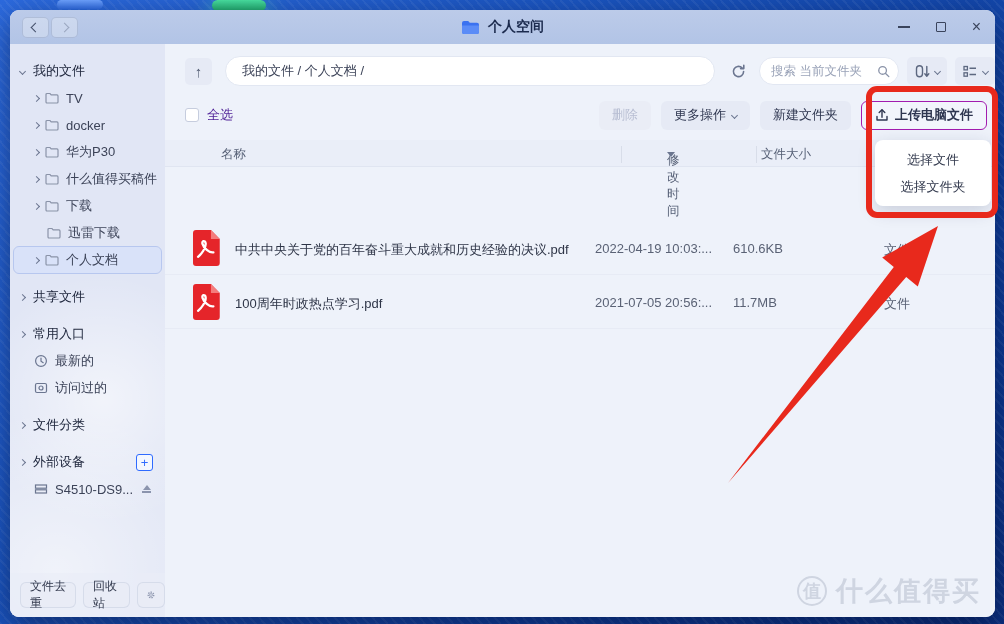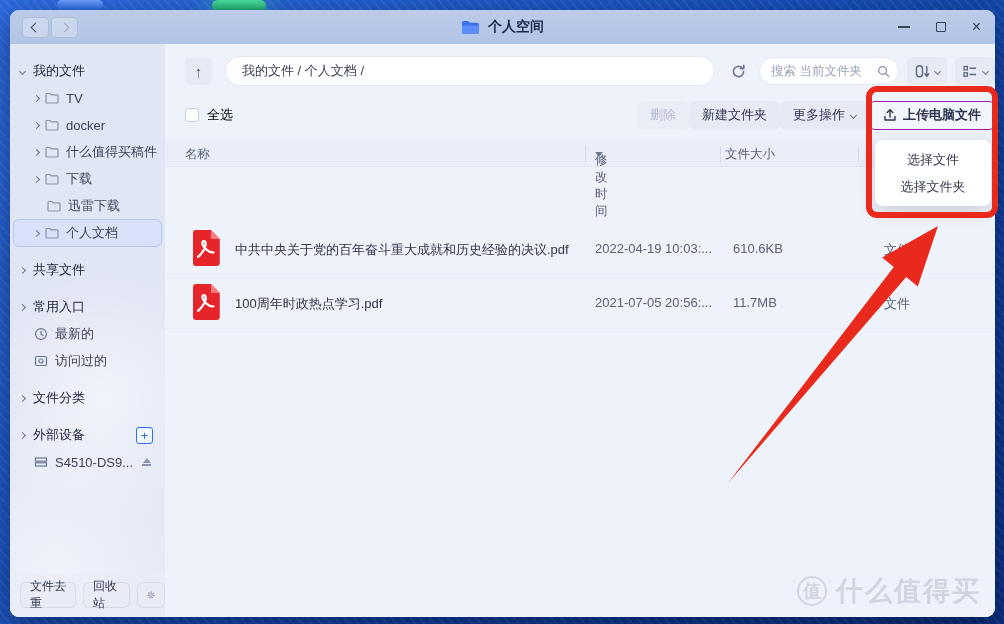--- a/index.html
+++ b/index.html
@@ -76,30 +76,30 @@
   .refresh { margin-left:10px; width:26px; height:26px; }
   .searchbox { margin-left:8px; width:140px; height:28px; background:#fff; border:1px solid #e2e7f2; border-radius:14px;
     display:flex; align-items:center; padding:0 8px 0 11px; }
   .searchbox input { border:none; outline:none; width:100%; font-size:12.5px; color:#3c4358; background:transparent; font-family:inherit; }
   .searchbox input::placeholder { color:#9aa3b8; }
   .toolbtn { margin-left:8px; height:28px; padding:0 7px; border-radius:5px; background:#e6eaf5; display:flex; align-items:center; gap:5px; }
 
   .actionbar { position:absolute; left:0; top:56px; width:100%; height:30px; display:flex; align-items:center; }
   .selectall { margin-left:20px; display:flex; align-items:center; gap:8px; }
   .cb { width:14px; height:14px; border:1px solid #c6cdde; border-radius:3px; background:#fff; }
-  .selectall span { font-size:13px; color:#000000; }
-  .act-group { margin-left:auto; margin-right:0; display:flex; align-items:center; }
+  .selectall span { font-size:13px; color:#4c1d95; }
+  .act-group { margin-left:auto; margin-right:8px; display:flex; align-items:center; gap:10px; }
   .abtn { height:29px; padding:0 13px; border-radius:6px; background:#e6eaf5; font-size:13px; color:#2e3650;
     display:flex; align-items:center; gap:6px; }
   .abtn.disabled { color:#b7bdd2; background:#eaedf6; }
   .abtn.primary { background:#f2f5fc; border:1px solid #a21caf;font-weight:bold; }
 
   .thead { position:absolute; left:0; top:96px; width:100%; height:27px; background:#eaeef8;
     border-bottom:1px solid #e0e5f1; font-size:12.5px; color:#555f75; }
-  .thead span { position:absolute; top:6px; }
+  .thead span { position:absolute; top:6px;margin-left:36px; }
   .th-name { left:20px; }
   .th-time { left:430px; display:flex; align-items:center; gap:5px; }
   .th-size { left:560px; }
   .vsep { position:absolute; top:5px; width:1px; height:17px; background:#d8dde9; }
   .sort-tri { width:0; height:0; border-left:4px solid transparent; border-right:4px solid transparent; border-top:5px solid #6b7690; }
 
   .filerow { position:absolute; left:0; width:100%; height:54px; border-bottom:1px solid #e7ebf5; }
   .filerow .pdf { position:absolute; left:24px; top:8px; }
   .fname { position:absolute; left:70px; top:20px; font-size:13px; color:#2e3547; white-space:nowrap; }
   .ftime { position:absolute; left:430px; top:20px; font-size:13px; color:#5a6275; }
@@ -168,20 +168,27 @@
               <path d="M1 2.5 a1 1 0 0 1 1-1 h3 l1.2 1.4 H12 a1 1 0 0 1 1 1 V10 a1 1 0 0 1 -1 1 H2 a1 1 0 0 1 -1-1 Z" fill="none" stroke="#8a93a8" stroke-width="1.2"></path>
             </svg>
           <span class="tlabel">TV</span>
         </div>
         <div class="trow child">
           <span class="chev small right"></span>
           <svg class="ficon" width="14" height="12" viewBox="0 0 14 12">
               <path d="M1 2.5 a1 1 0 0 1 1-1 h3 l1.2 1.4 H12 a1 1 0 0 1 1 1 V10 a1 1 0 0 1 -1 1 H2 a1 1 0 0 1 -1-1 Z" fill="none" stroke="#8a93a8" stroke-width="1.2"></path>
             </svg>
           <span class="tlabel">docker</span>
+        </div>
+        <div class="trow child">
+          <span class="chev small right"></span>
+          <svg class="ficon" width="14" height="12" viewBox="0 0 14 12">
+              <path d="M1 2.5 a1 1 0 0 1 1-1 h3 l1.2 1.4 H12 a1 1 0 0 1 1 1 V10 a1 1 0 0 1 -1 1 H2 a1 1 0 0 1 -1-1 Z" fill="none" stroke="#8a93a8" stroke-width="1.2"></path>
+            </svg>
+          <span class="tlabel">华为P30</span>
         </div>
         <div class="trow child">
           <span class="chev small right"></span>
           <svg class="ficon" width="14" height="12" viewBox="0 0 14 12">
               <path d="M1 2.5 a1 1 0 0 1 1-1 h3 l1.2 1.4 H12 a1 1 0 0 1 1 1 V10 a1 1 0 0 1 -1 1 H2 a1 1 0 0 1 -1-1 Z" fill="none" stroke="#8a93a8" stroke-width="1.2"></path>
             </svg>
           <span class="tlabel">什么值得买稿件</span>
         </div>
         <div class="trow child">
           <span class="chev small right"></span>
@@ -301,25 +308,25 @@
           </div>
         </div>
 
         <div class="actionbar">
           <div class="selectall">
             <span class="cb"></span>
             <span>全选</span>
           </div>
           <div class="act-group">
             <div class="abtn disabled">删除</div>
-            <div class="abtn">新建文件夹</div>
             <div class="abtn">
               <span>更多操作</span>
               <span class="chev small down"></span>
             </div>
+            <div class="abtn">新建文件夹</div>
             <div class="abtn primary">
               <svg width="14" height="14" viewBox="0 0 14 14">
                 <path d="M7 9.2 V2" fill="none" stroke="#2e3650" stroke-width="1.4" stroke-linecap="round"></path>
                 <path d="M4.2 4.6 L7 1.8 L9.8 4.6" fill="none" stroke="#2e3650" stroke-width="1.4" stroke-linecap="round" stroke-linejoin="round"></path>
                 <path d="M2 8.5 V12 h10 V8.5" fill="none" stroke="#2e3650" stroke-width="1.4" stroke-linecap="round" stroke-linejoin="round"></path>
               </svg>
               <span>上传电脑文件</span>
             </div>
           </div>
         </div>

